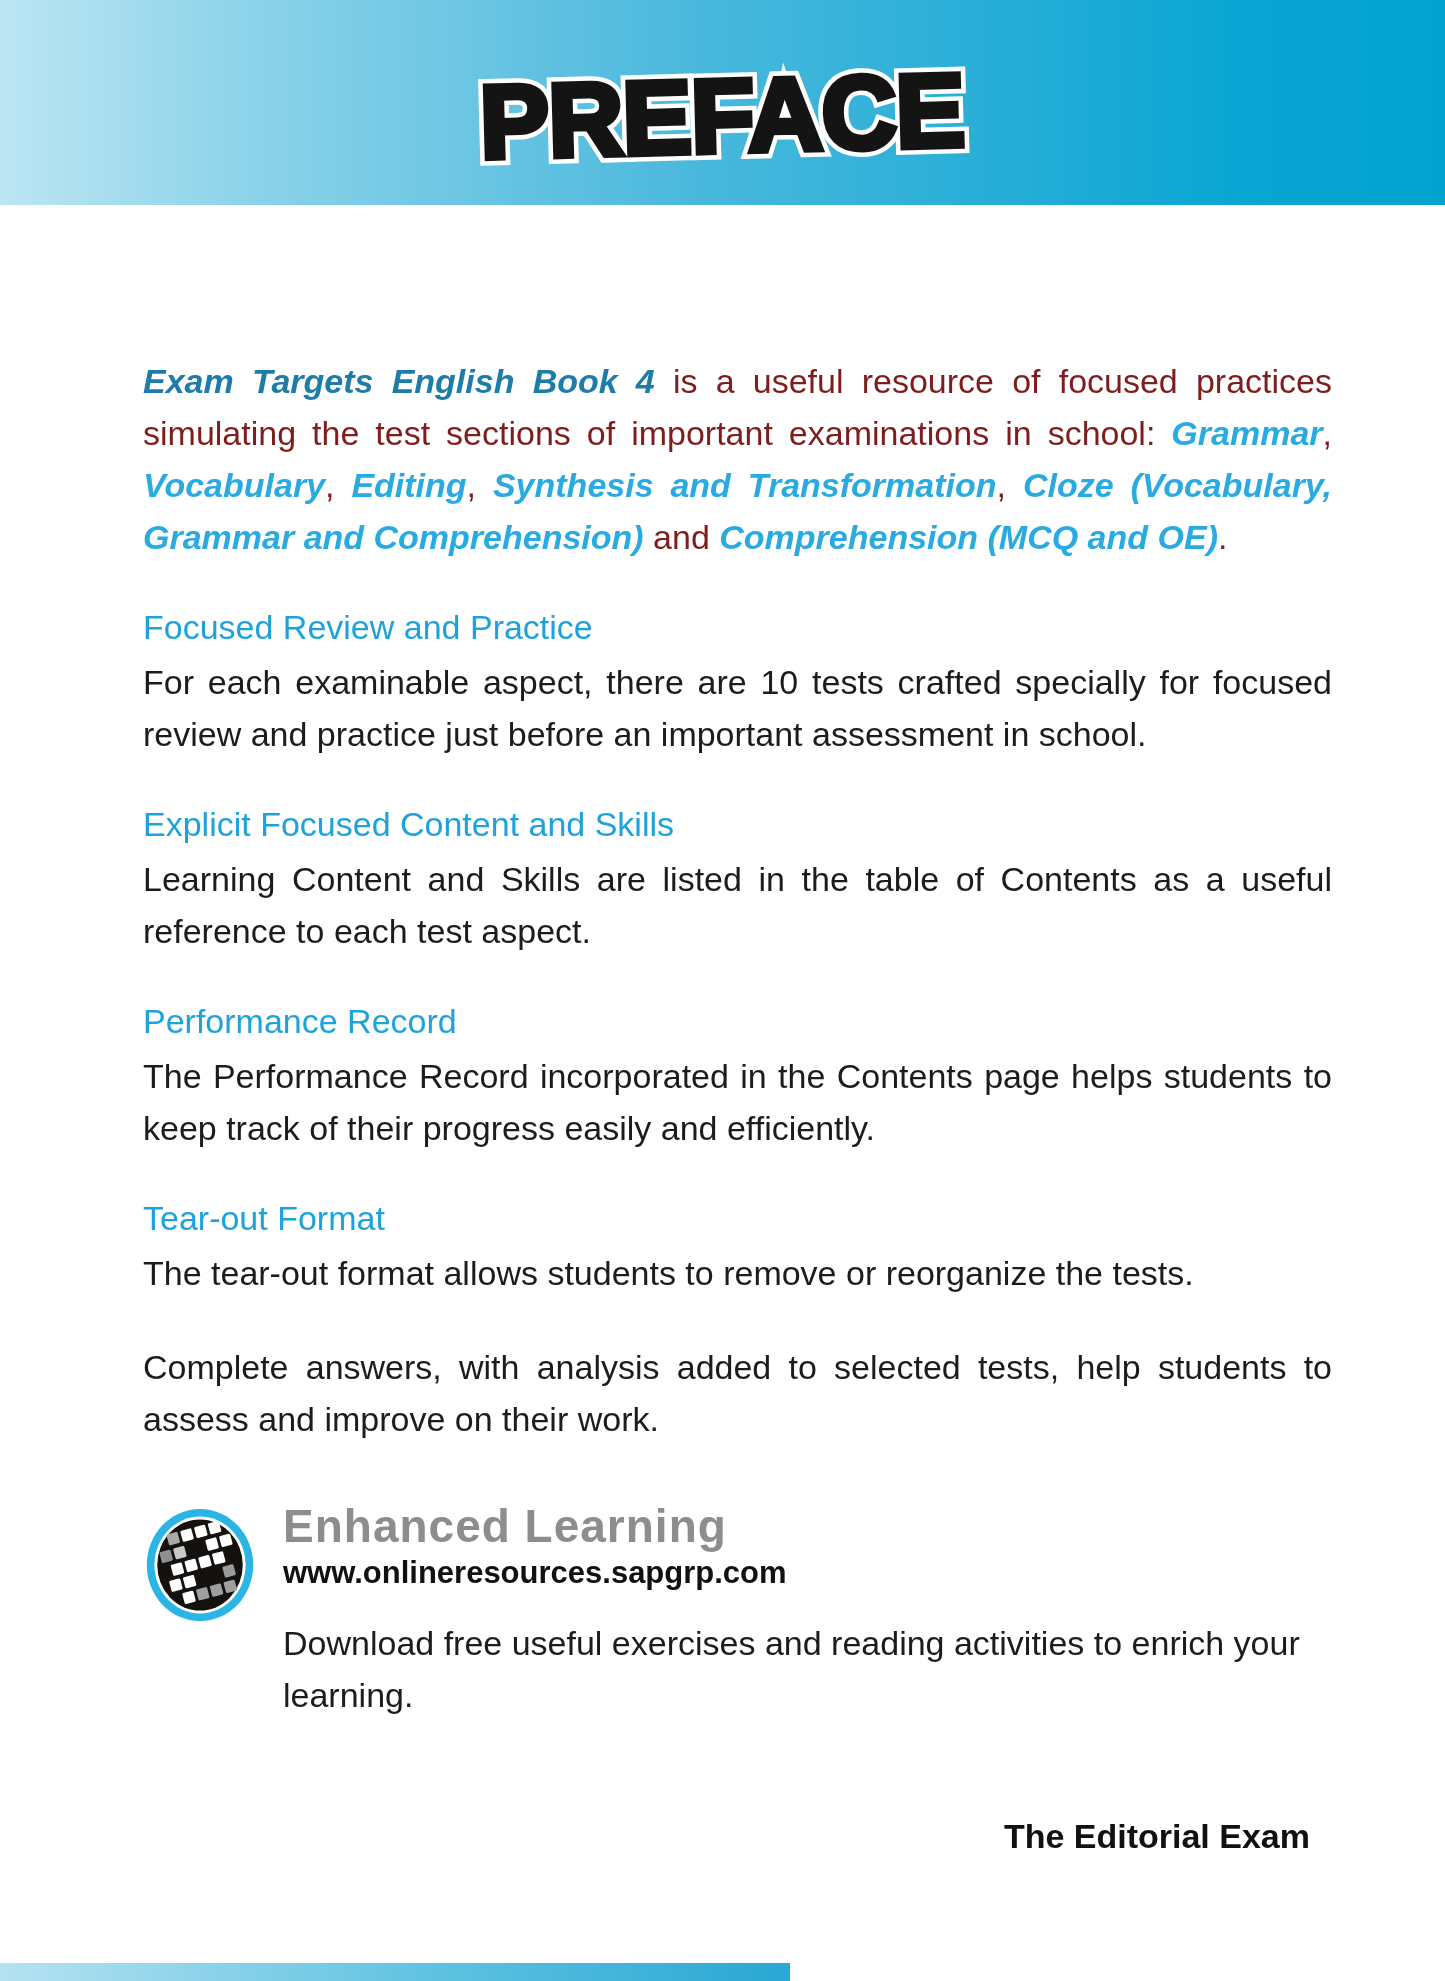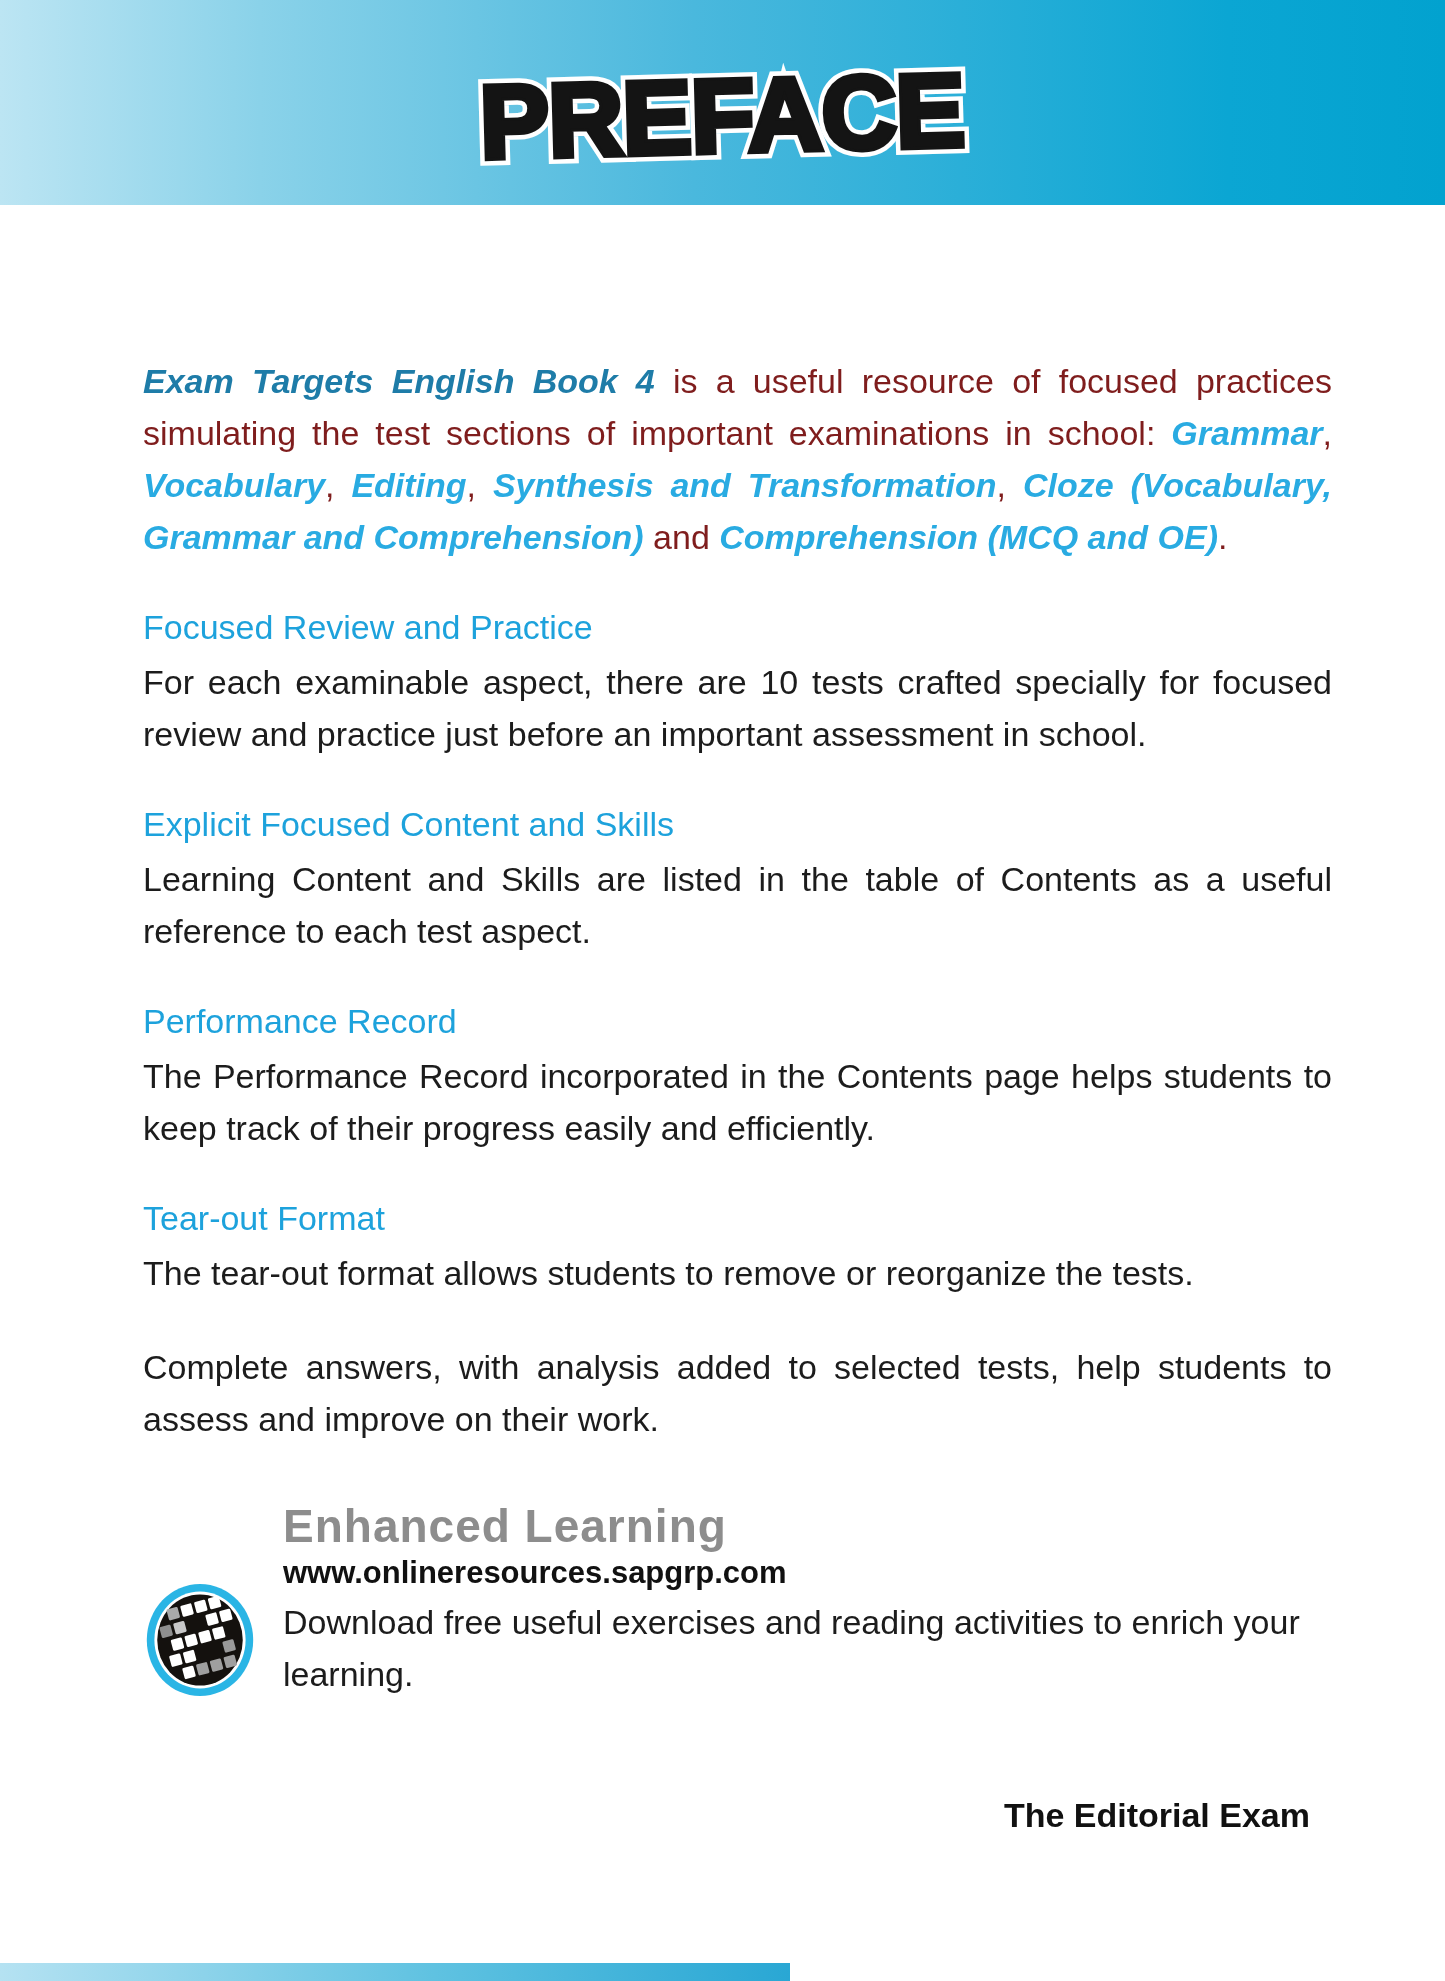--- a/index.html
+++ b/index.html
@@ -46,41 +46,41 @@
     margin: 0 0 7px 0;
     font-size: 34px;
     line-height: 44px;
     font-weight: normal;
     color: #1da2dc;
   }
 
   
   .el-block {
     display: flex;
-    align-items: flex-end;
+    align-items: flex-start;
     gap: 26px;
     margin-top: 56px;
   }
   .el-logo { flex: none; width: 114px; height: 120px; margin-top: 4px; }
   .el-text { flex: 1; min-width: 0; }
   .el-title {
     font-size: 46px;
     line-height: 50px;
     font-weight: bold;
     color: #8d8d8d;
     letter-spacing: 1px;
   }
   .el-url {
     font-size: 31px;
     line-height: 40px;
     font-weight: bold;
     color: #111111;
     margin-top: 2px;
   }
-  .el-desc { margin-top: 3px; text-align: left; }
+  .el-desc { margin-top: 24px; text-align: left; }
 
   
   .signature {
     text-align: right;
     padding-right: 22px;
     margin-top: 96px;
     font-size: 34px;
     font-weight: bold;
     color: #111111;
   }

